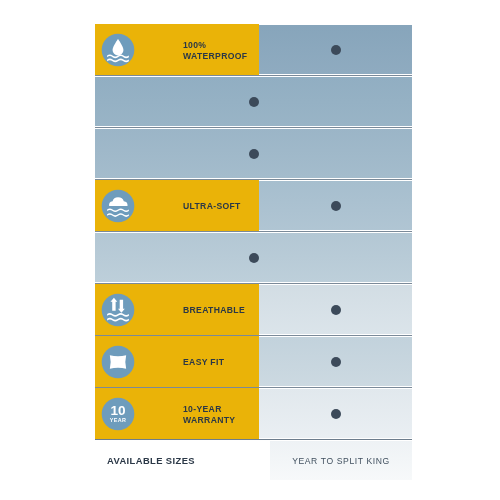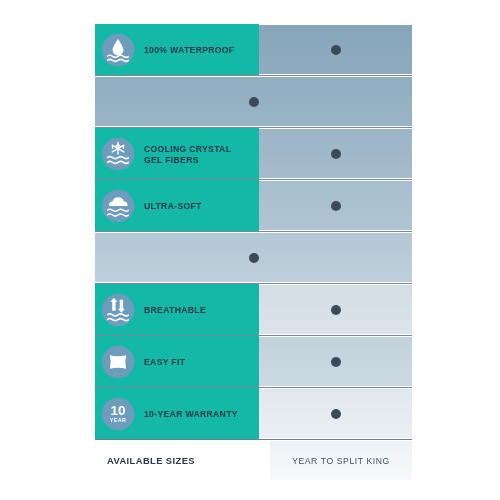--- a/index.html
+++ b/index.html
@@ -20,23 +20,24 @@
     display:flex;
     align-items:stretch;
     height:51px;
     border-top:1.4px solid #7b8a99;
   }
   .row:first-child{border-top:none;}
   .label-cell{
     width:164px;
     display:flex;
     align-items:center;
-    background:#14b8a6;
+    background:#eab308;
     box-sizing:border-box;
     padding-left:6px;
+    gap:39px;
   }
   .value-cell{
     flex:1;
     position:relative;
     display:flex;
     align-items:center;
     justify-content:center;
     border-top:1.5px solid #ffffff;
     border-bottom:1.5px solid #ffffff;
     box-sizing:border-box;
@@ -112,42 +113,20 @@
     </div>
   </div>
 
   <div class="row">
     <div class="value-cell" style="background:linear-gradient(180deg,#91aec2,#99b4c6)">
       <div class="dot"></div>
     </div>
   </div>
 
   <div class="row">
-    <div class="label-cell">
-      <div class="icon">
-        <svg viewBox="0 0 100 100">
-          <circle cx="50" cy="50" r="48" fill="#6e9cbc"></circle>
-          <g stroke="#ffffff" stroke-width="4" stroke-linecap="round">
-            <line x1="50" y1="16" x2="50" y2="50"></line>
-            <line x1="33" y1="24" x2="67" y2="44"></line>
-            <line x1="67" y1="24" x2="33" y2="44"></line>
-            <line x1="50" y1="22" x2="43" y2="28"></line>
-            <line x1="50" y1="22" x2="57" y2="28"></line>
-            <line x1="34" y1="26" x2="34" y2="34"></line>
-            <line x1="66" y1="26" x2="66" y2="34"></line>
-          </g>
-          <g fill="#ffffff">
-            <path d="M18 58 q8 -6 16 0 q8 6 16 0 q8 -6 16 0 q8 6 16 0 l0 5 q-8 6 -16 0 q-8 -6 -16 0 q-8 6 -16 0 q-8 -6 -16 0 Z"></path>
-            <path d="M18 72 q8 -6 16 0 q8 6 16 0 q8 -6 16 0 q8 6 16 0 l0 5 q-8 6 -16 0 q-8 -6 -16 0 q-8 6 -16 0 q-8 -6 -16 0 Z"></path>
-          </g>
-        </svg>
-      </div>
-      <div class="feat-text">COOLING CRYSTAL
-GEL FIBERS</div>
-    </div>
     <div class="value-cell" style="background:linear-gradient(180deg,#9bb5c7,#a4bccc)">
       <div class="dot"></div>
     </div>
   </div>
 
   <div class="row">
     <div class="label-cell">
       <div class="icon">
         <svg viewBox="0 0 100 100">
           <circle cx="50" cy="50" r="48" fill="#6e9cbc"></circle>

